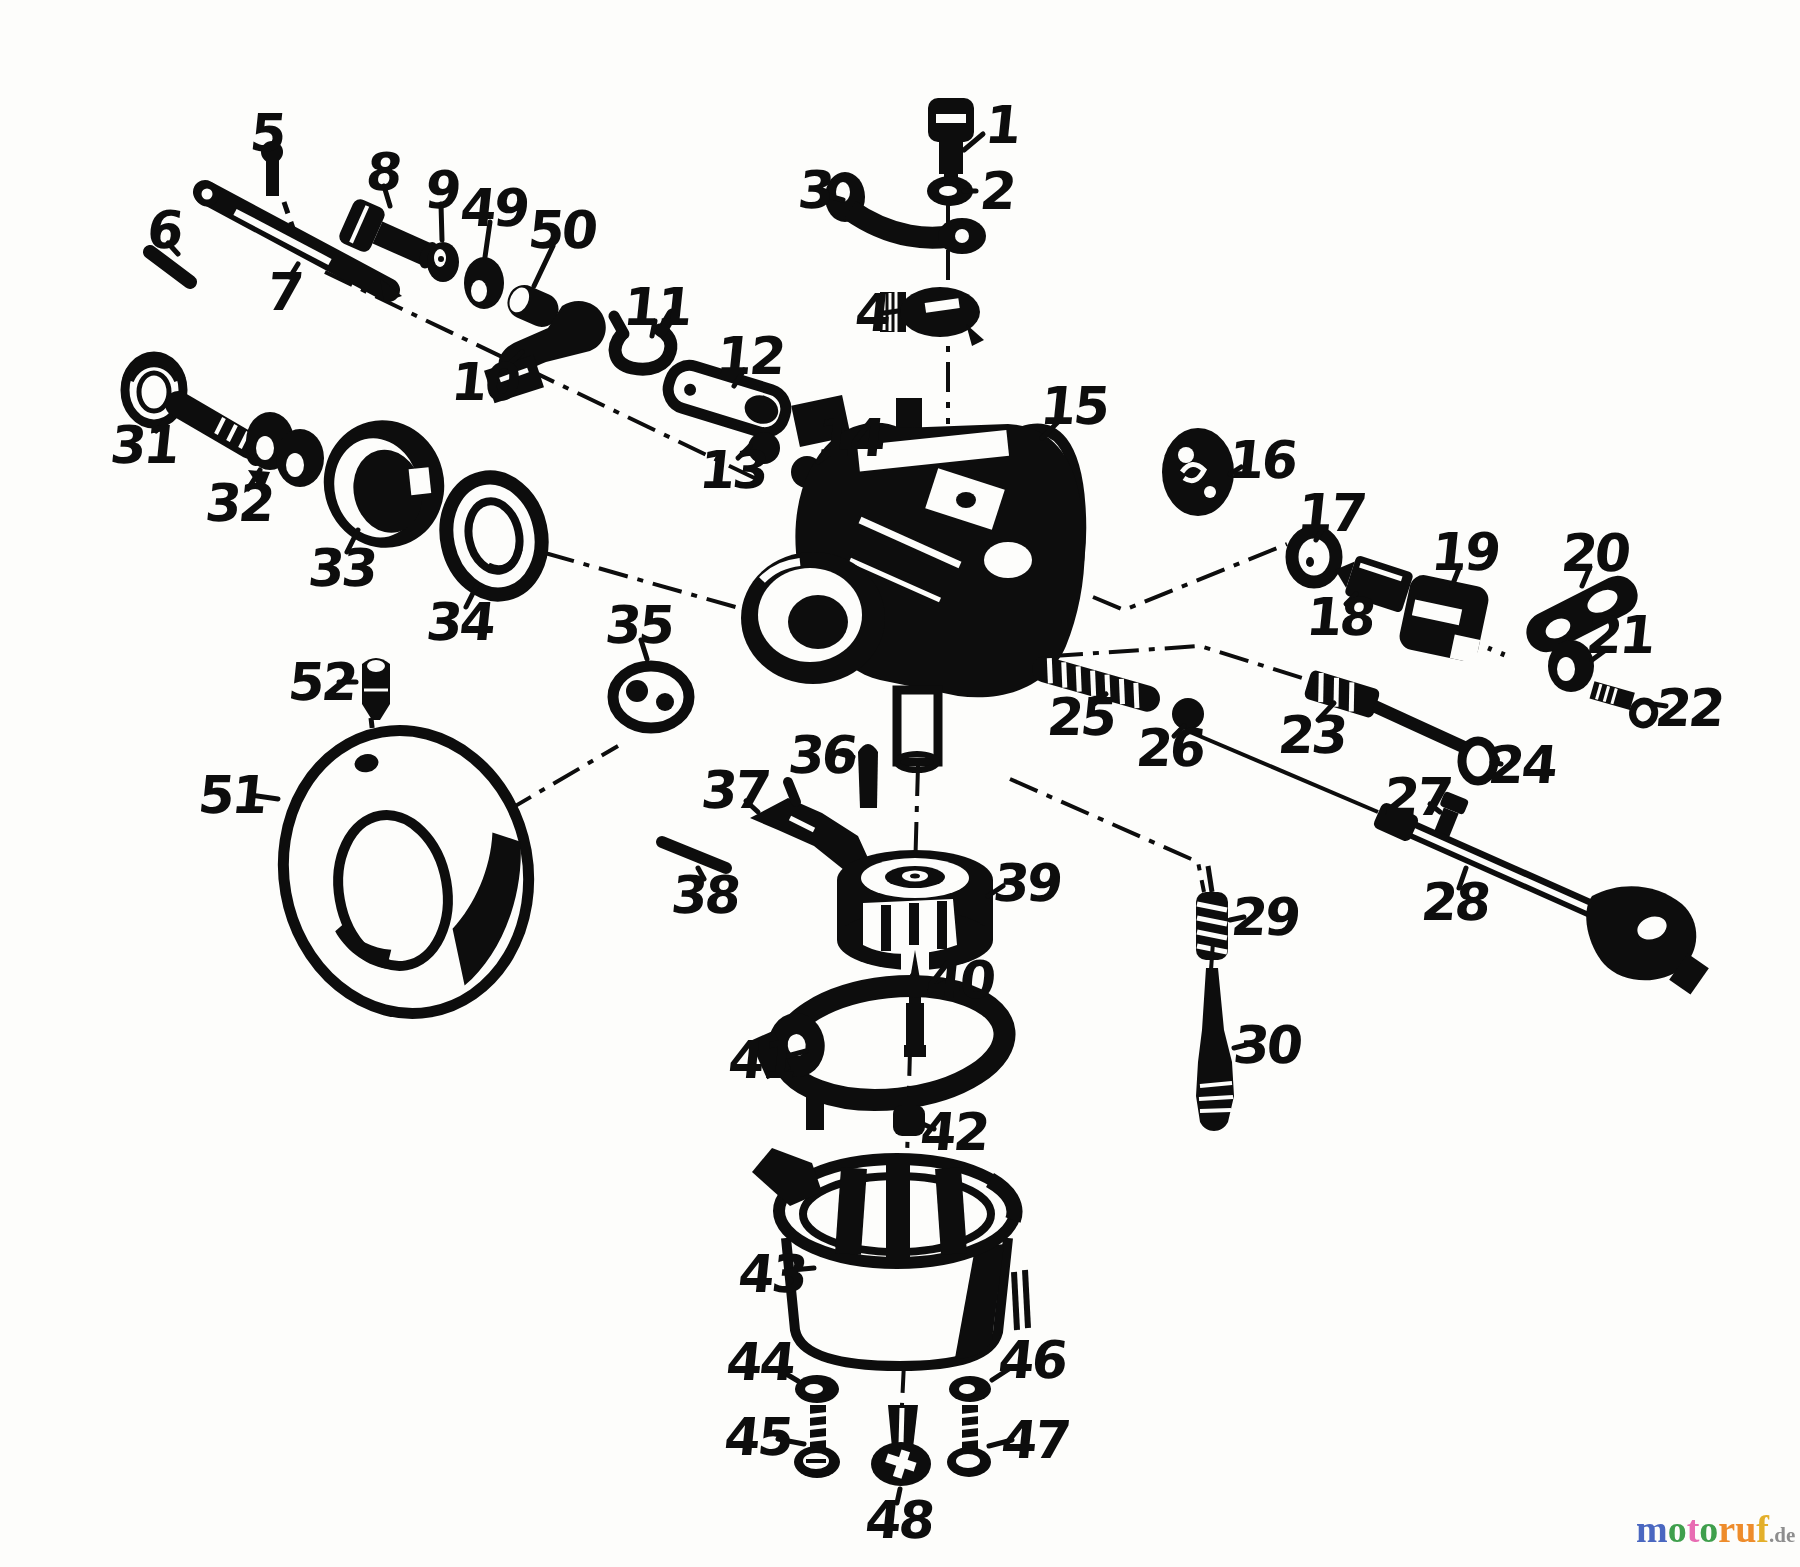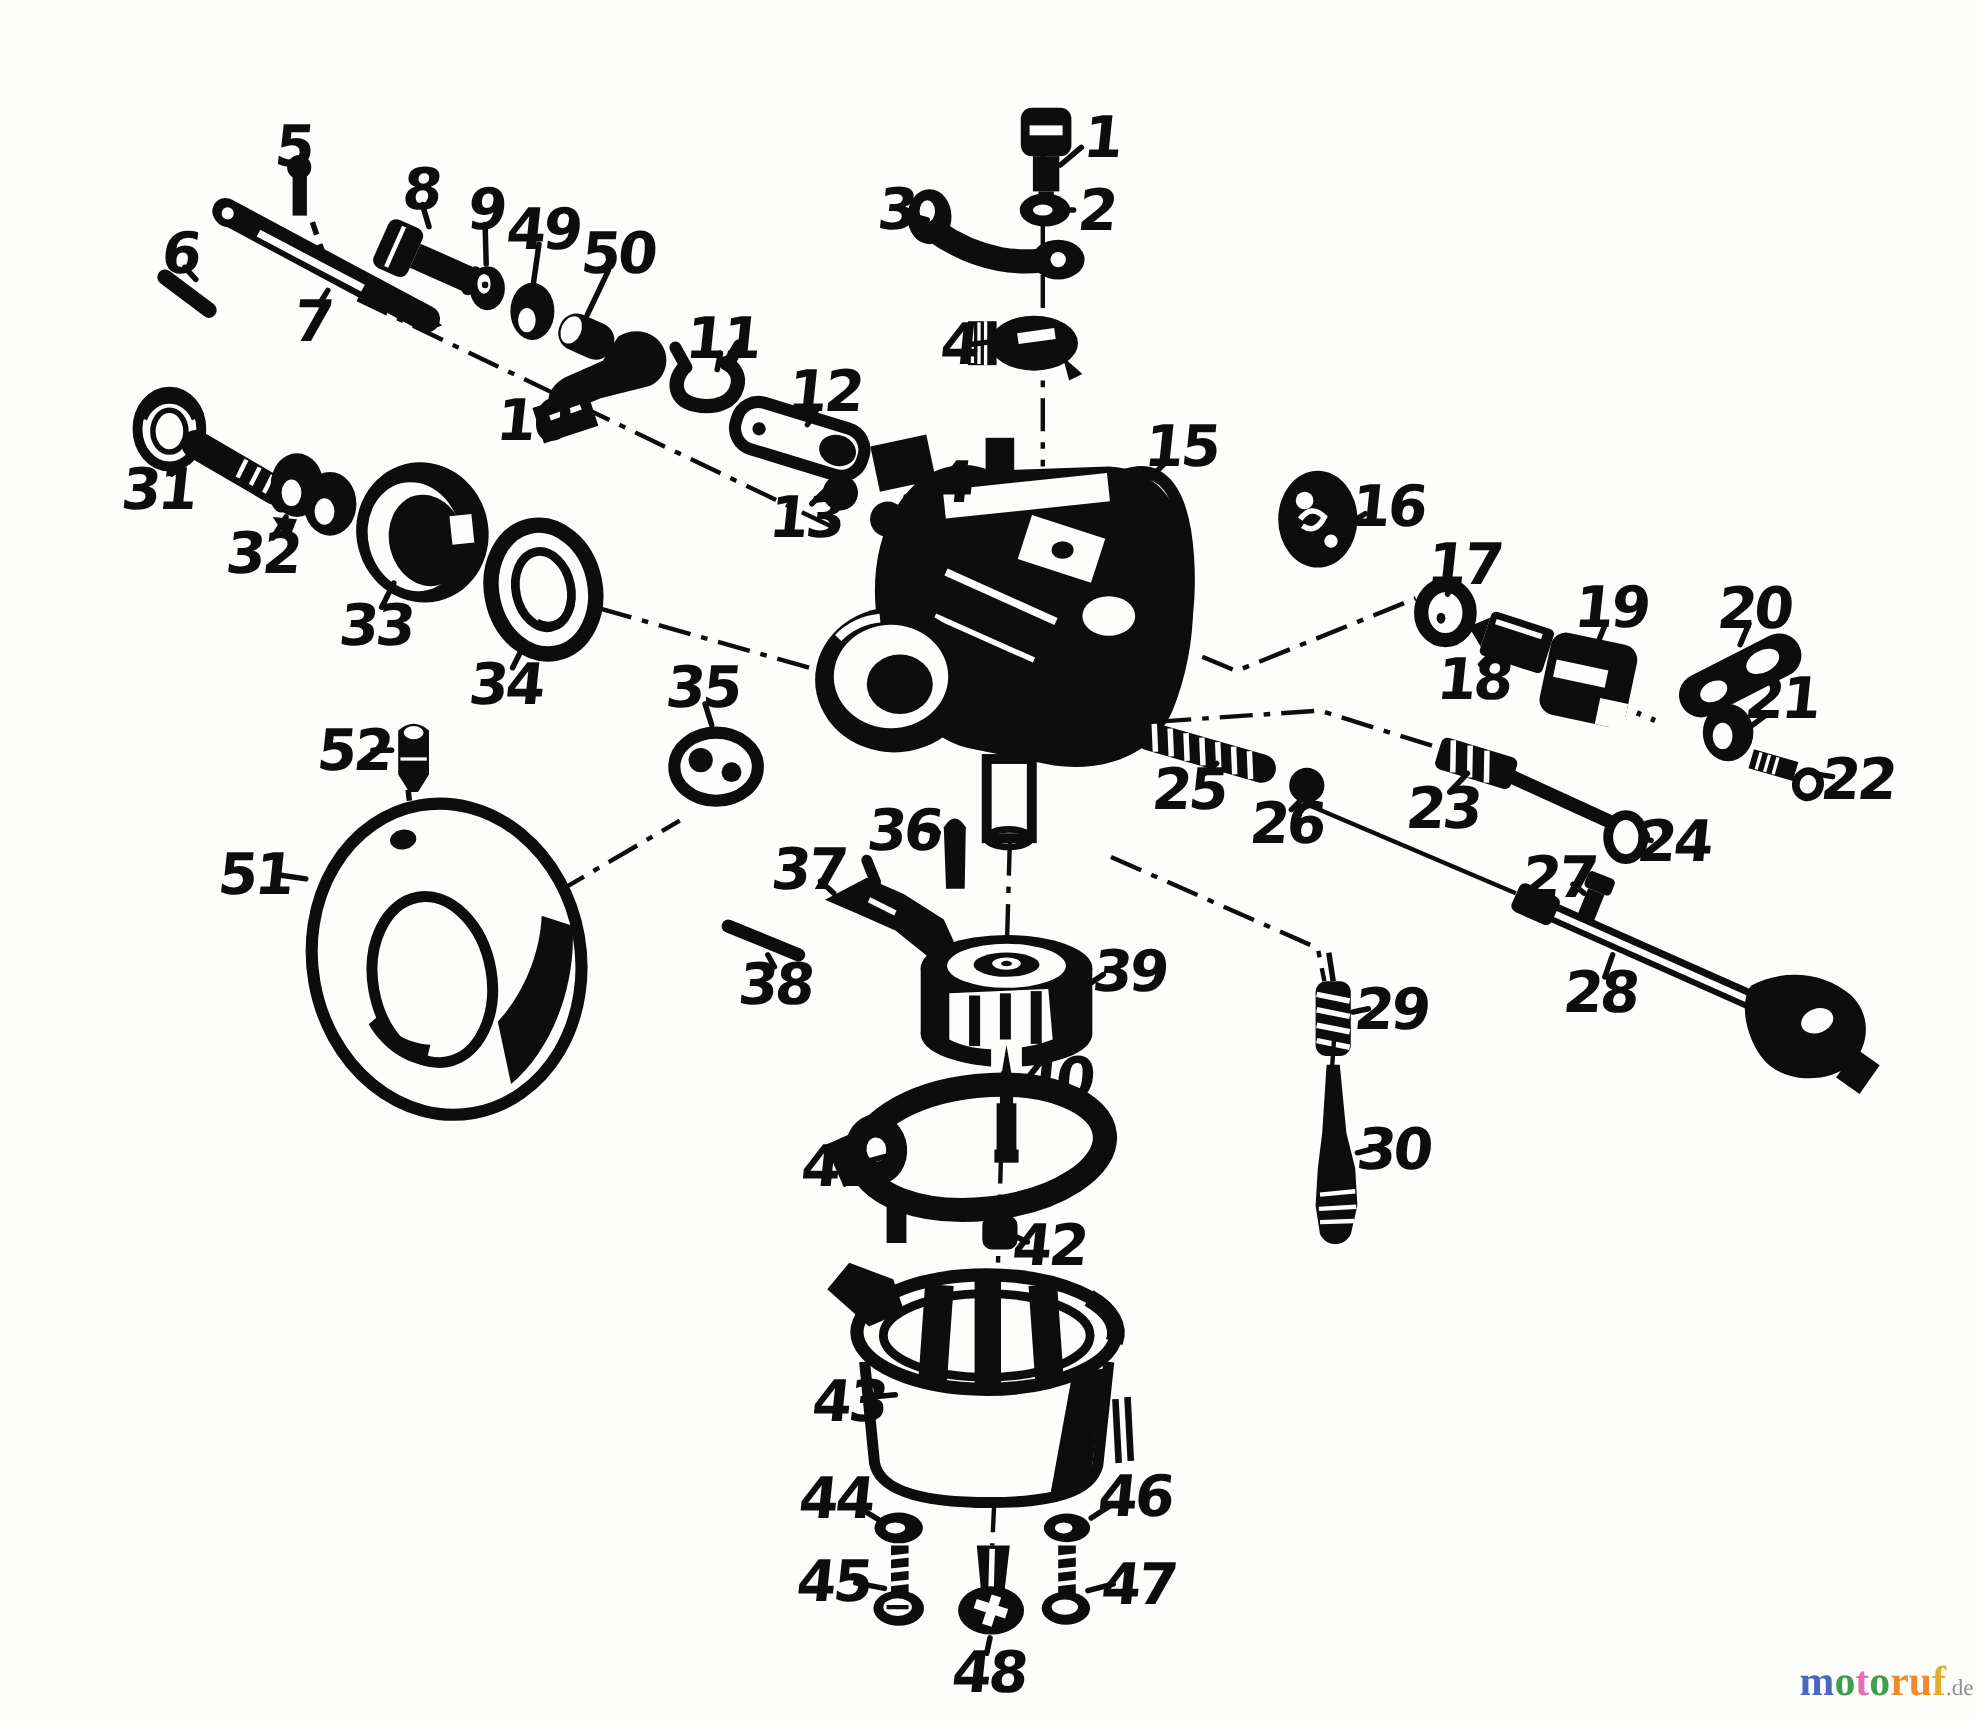--- a/index.html
+++ b/index.html
@@ -23,21 +23,21 @@
     letter-spacing:-3px;
   }
   .leader{stroke:#0d0d0d;stroke-width:5;stroke-linecap:round;}
   .axis{stroke:#0d0d0d;stroke-width:4;fill:none;stroke-dasharray:30 10 6 10;}
   #watermark{
     position:absolute;left:1636px;top:1510px;
     font-family:"Liberation Serif",serif;
     font-weight:700;font-size:38px;line-height:1;
     letter-spacing:0px;white-space:nowrap;
   }
-  #watermark .suffix{font-size:21px;font-weight:400;}
+  #watermark .suffix{font-size:21px;font-weight:700;}
 </style>
 </head>
 <body>
 
 <div id="stage">
 <svg id="diagram" width="1800" height="1567" viewBox="0 0 1800 1567">
 
   <g>
     <path class="axis" d="M948,138 L948,424"></path>
     <path class="axis" d="M918,766 L907,1158"></path>

